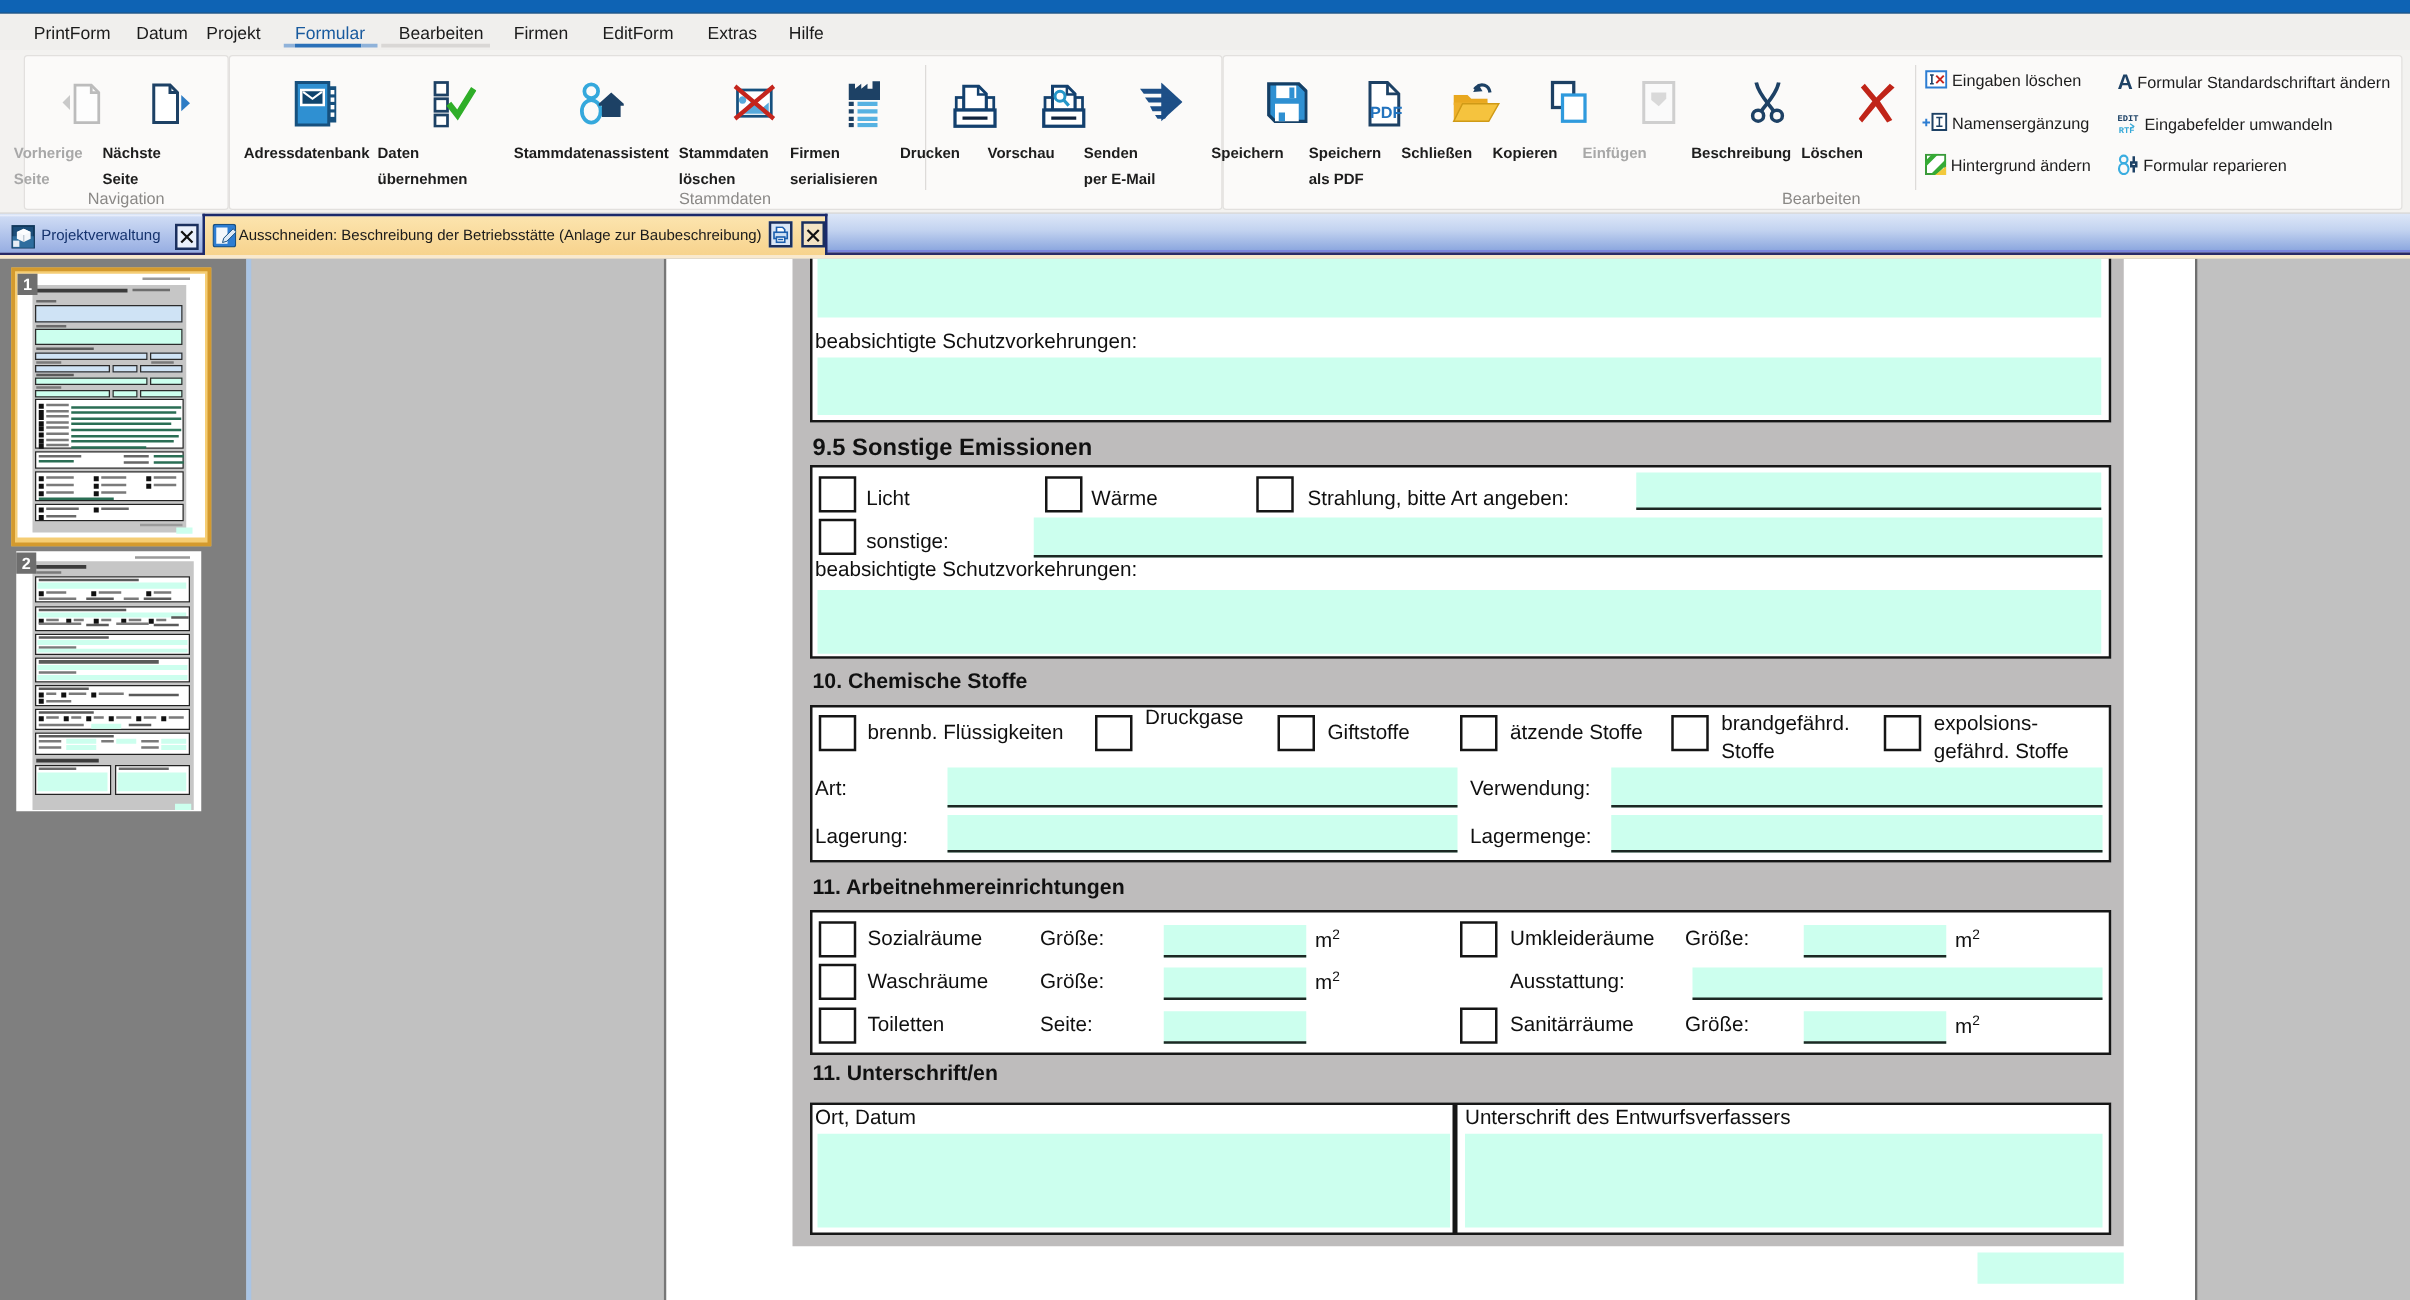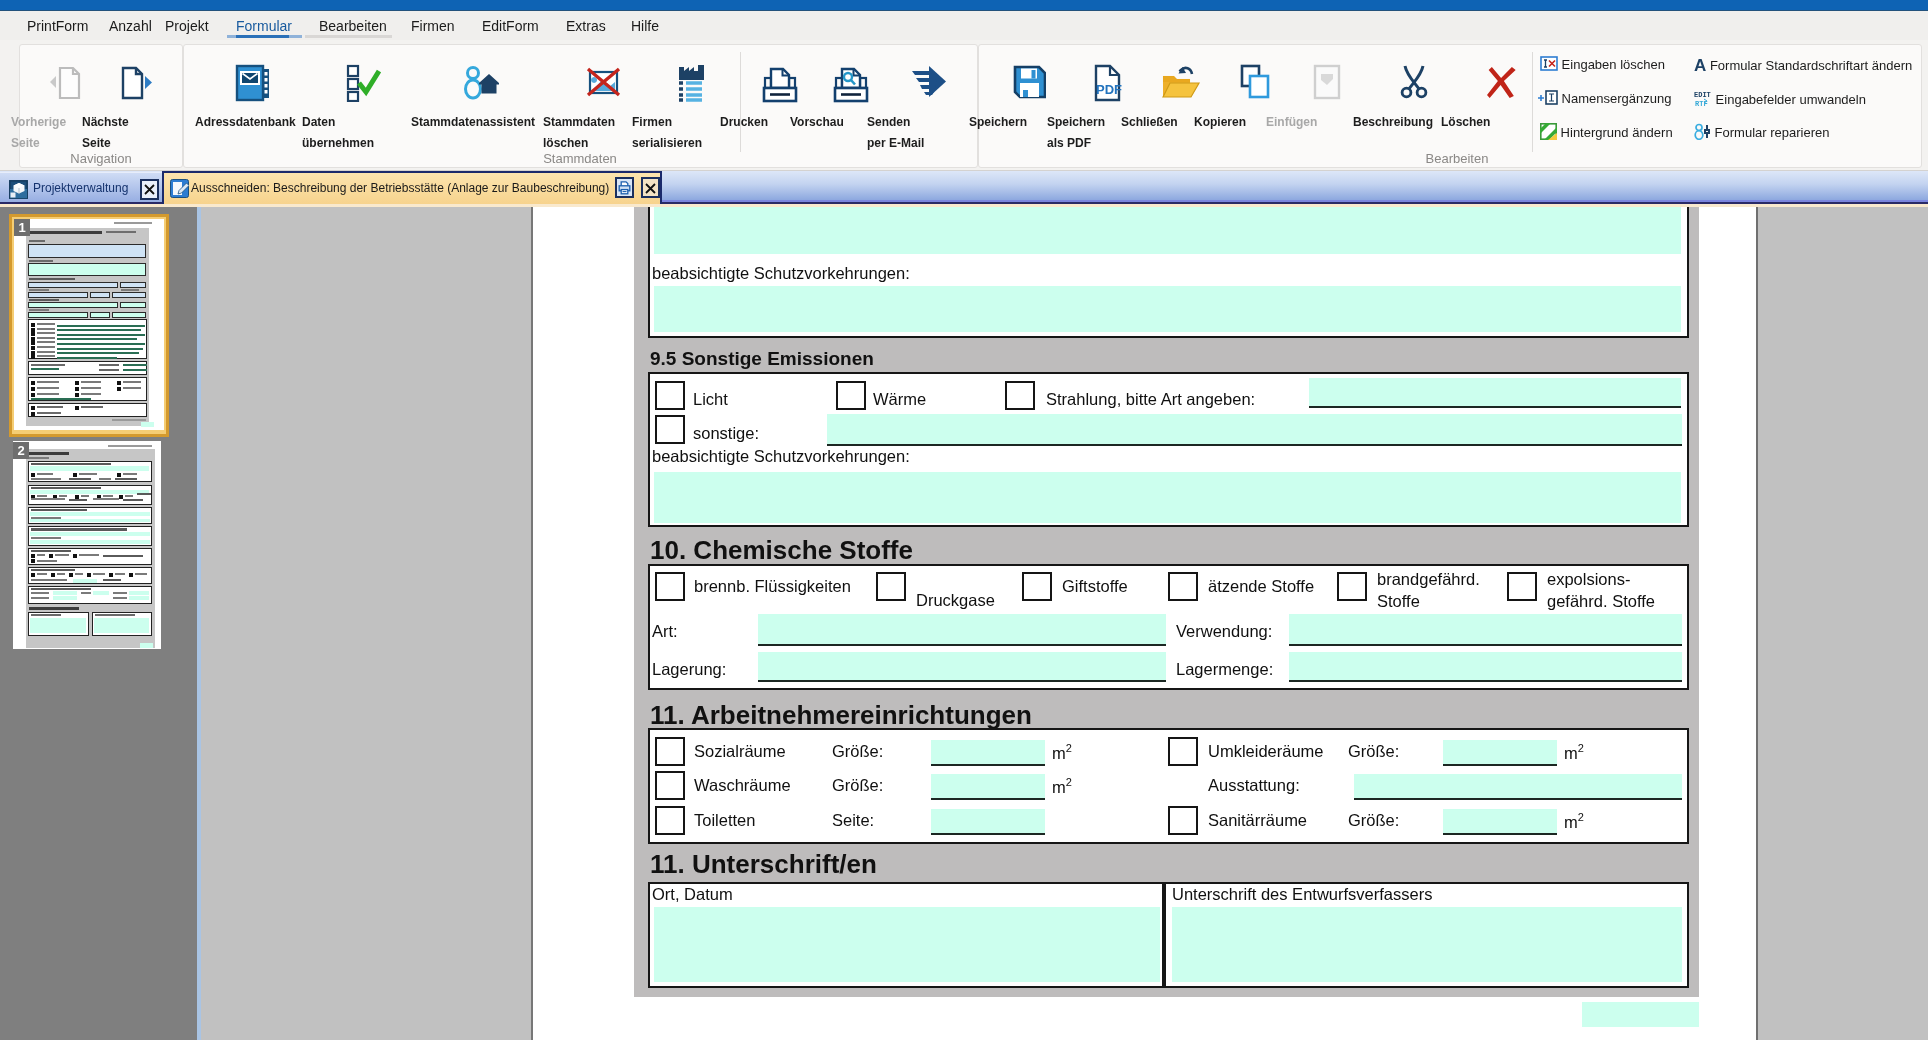--- a/index.html
+++ b/index.html
@@ -43,30 +43,30 @@
 #thumbpanel { position:absolute; left:0; top:0; width:197px; height:833px; background:#7f7f7f; }
 #thumbsep { position:absolute; left:197px; top:0; width:4px; height:833px; background:#a9c4e4; }
 #page { position:absolute; left:531px; top:0; width:1227px; height:833px; background:#ffffff; border-right:2px solid #6f6f6f; border-left:2px solid #777; }
 #band { position:absolute; left:634px; top:0; width:1065px; height:790px; background:#bebcbc; }
 
 
 .fbox { position:absolute; background:#ffffff; border:2.5px solid #161616; }
 .cyan { position:absolute; background:#ccffee; }
 .cyanline { position:absolute; background:#ccffee; border-bottom:2px solid #1c2823; }
 .flabel { position:absolute; font-size:16.5px; color:#101010; white-space:nowrap; }
-.fhead { position:absolute; font-size:26px; font-weight:bold; color:#111; white-space:nowrap; }
+.fhead { position:absolute; font-size:17px; font-weight:bold; color:#111; white-space:nowrap; }
 .cb { position:absolute; width:30px; height:29px; border:2.5px solid #151515; background:#fff; }
 </style>
 </head>
 <body>
 <div id="app">
   <div id="titlebar"></div>
   <div id="menubar">
     <span class="mi" style="left:27px">PrintForm</span>
-    <span class="mi" style="left:109px">Anzahl</span>
+    <span class="mi" style="left:109px">Datum</span>
     <span class="mi" style="left:165px">Projekt</span>
     <span class="mi" id="mi-formular" style="left:236px">Formular</span>
     <span class="mi" style="left:319px">Bearbeiten</span>
     <span class="mi" style="left:411px">Firmen</span>
     <span class="mi" style="left:482px">EditForm</span>
     <span class="mi" style="left:566px">Extras</span>
     <span class="mi" style="left:631px">Hilfe</span>
     <span class="mselL" style="left:227px;width:9px"></span>
     <span class="msel" style="left:236px;width:53px"></span>
     <span class="mselR" style="left:289px;width:13px"></span>
@@ -512,21 +512,21 @@
     <div class="flabel" style="left:693px;top:217px">sonstige:</div>
     <div class="cyanline" style="left:827px;top:207px;width:855px;height:32px"></div>
     <div class="flabel" style="left:652px;top:240px">beabsichtigte Schutzvorkehrungen:</div>
     <div class="cyan" style="left:654px;top:265px;width:1027px;height:51px"></div>
 
     <div class="fhead" style="left:650px;top:328px">10. Chemische Stoffe</div>
     <div class="fbox" style="left:648px;top:357px;width:1041px;height:126px"></div>
     <div class="cb" style="left:655px;top:365px"></div>
     <div class="flabel" style="left:694px;top:370px">brennb. Flüssigkeiten</div>
     <div class="cb" style="left:876px;top:365px"></div>
-    <div class="flabel" style="left:916px;top:384px">Druckgase</div>
+    <div class="flabel" style="left:916px;top:358px">Druckgase</div>
     <div class="cb" style="left:1022px;top:365px"></div>
     <div class="flabel" style="left:1062px;top:370px">Giftstoffe</div>
     <div class="cb" style="left:1168px;top:365px"></div>
     <div class="flabel" style="left:1208px;top:370px">ätzende Stoffe</div>
     <div class="cb" style="left:1337px;top:365px"></div>
     <div class="flabel" style="left:1377px;top:361px;line-height:22px">brandgefährd.<br>Stoffe</div>
     <div class="cb" style="left:1507px;top:365px"></div>
     <div class="flabel" style="left:1547px;top:361px;line-height:22px">expolsions-<br>gefährd. Stoffe</div>
     <div class="flabel" style="left:652px;top:415px">Art:</div>
     <div class="cyanline" style="left:758px;top:407px;width:408px;height:32px"></div>

